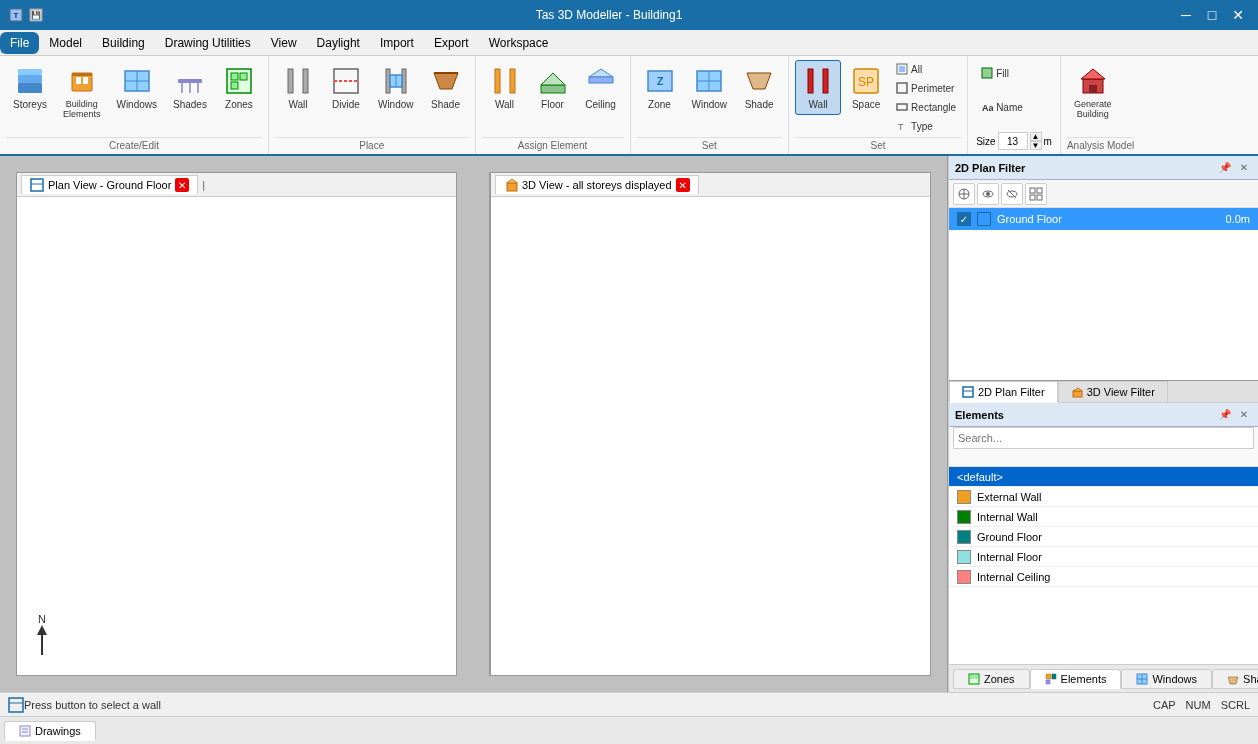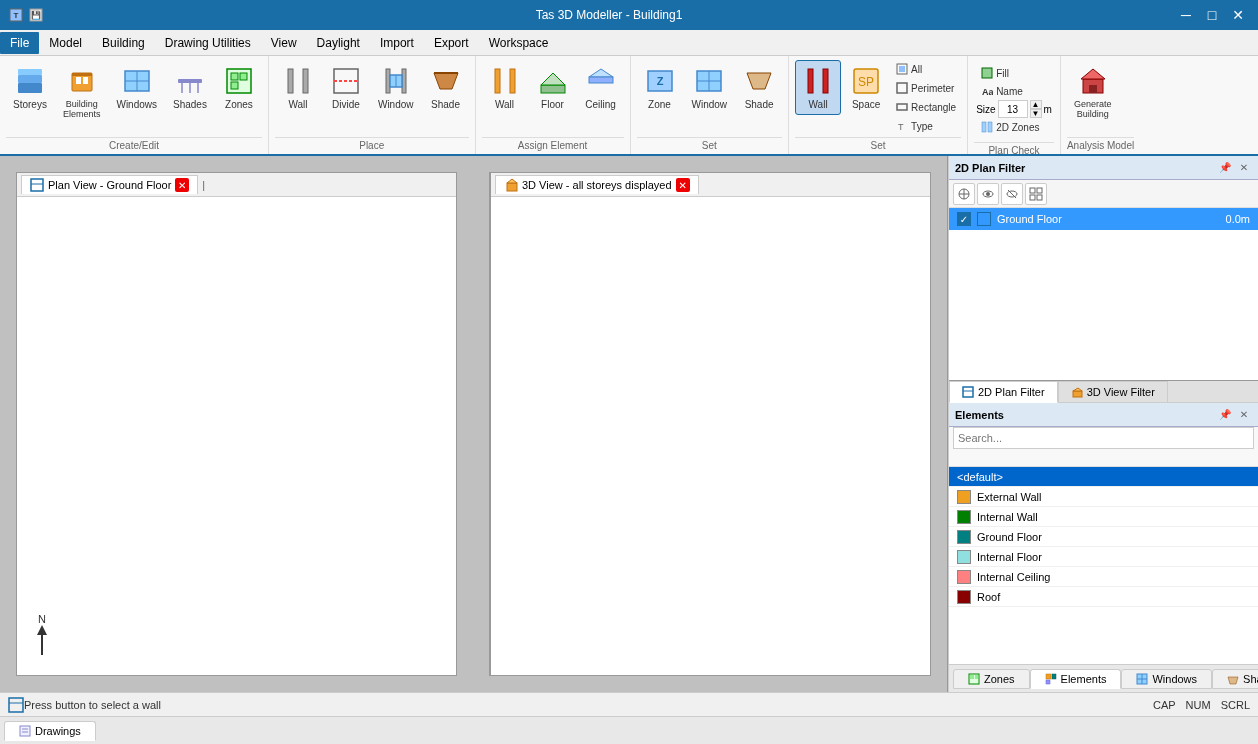--- a/index.html
+++ b/index.html
@@ -34,21 +34,21 @@
       background: #f0f0f0;
       display: flex;
       align-items: center;
       border-bottom: 1px solid #ccc;
     }
     .menu-item {
       padding: 4px 10px;
       cursor: pointer;
       font-size: 12px;
       color: #000;
-      border-radius: 1px;
+      border-radius: 6px;
     }
     .menu-item.active { background: #1a6ea8; color: white; }
 
     
     .ribbon {
       height: 100px;
       background: #f8f8f8;
       border-bottom: 2px solid #1a6ea8;
       display: flex;
       align-items: stretch;
@@ -696,21 +696,21 @@
             </svg>
           <span>Type</span>
         </div>
       </div>
     </div>
     <div class="ribbon-group-label">Set</div>
   </div>
 
   <div class="ribbon-group">
     <div class="ribbon-group-content">
-      <div style="display:flex;flex-direction:column;gap:0;justify-content:center;padding:4px 2px;">
+      <div style="display:flex;flex-direction:column;gap:16px;justify-content:center;padding:4px 2px;">
 
         <div class="ribbon-btn-sm">
           <svg width="12" height="12">
             <rect x="1" y="1" width="10" height="10" fill="#90d090" stroke="#006600" stroke-width="1"></rect>
           </svg>
           <span>Fill</span>
         </div>
 
         <div class="ribbon-btn-sm">
           <svg width="12" height="12">
@@ -907,24 +907,20 @@
           <div class="element-color-swatch" style="background:#90e0e0;"></div>
           <span>Internal Floor</span>
         </div>
 
 
         <div class="element-item">
           <div class="element-color-swatch" style="background:#ff8080;"></div>
           <span>Internal Ceiling</span>
         </div>
 
-        <div class="element-item">
-          <div class="element-color-swatch" style="background:#880000;"></div>
-          <span>Roof</span>
-        </div>
       </div>
 
       <div class="bottom-tab-bar">
         <div class="bottom-tab">
           <svg width="12" height="12">
             <rect x="1" y="1" width="10" height="10" fill="#e0ffe0" stroke="#008800" stroke-width="1"></rect>
             <rect x="2" y="2" width="4" height="4" fill="#90ee90"></rect>
             <rect x="7" y="2" width="3" height="4" fill="#90ee90"></rect>
           </svg>
           <span>Zones</span>

